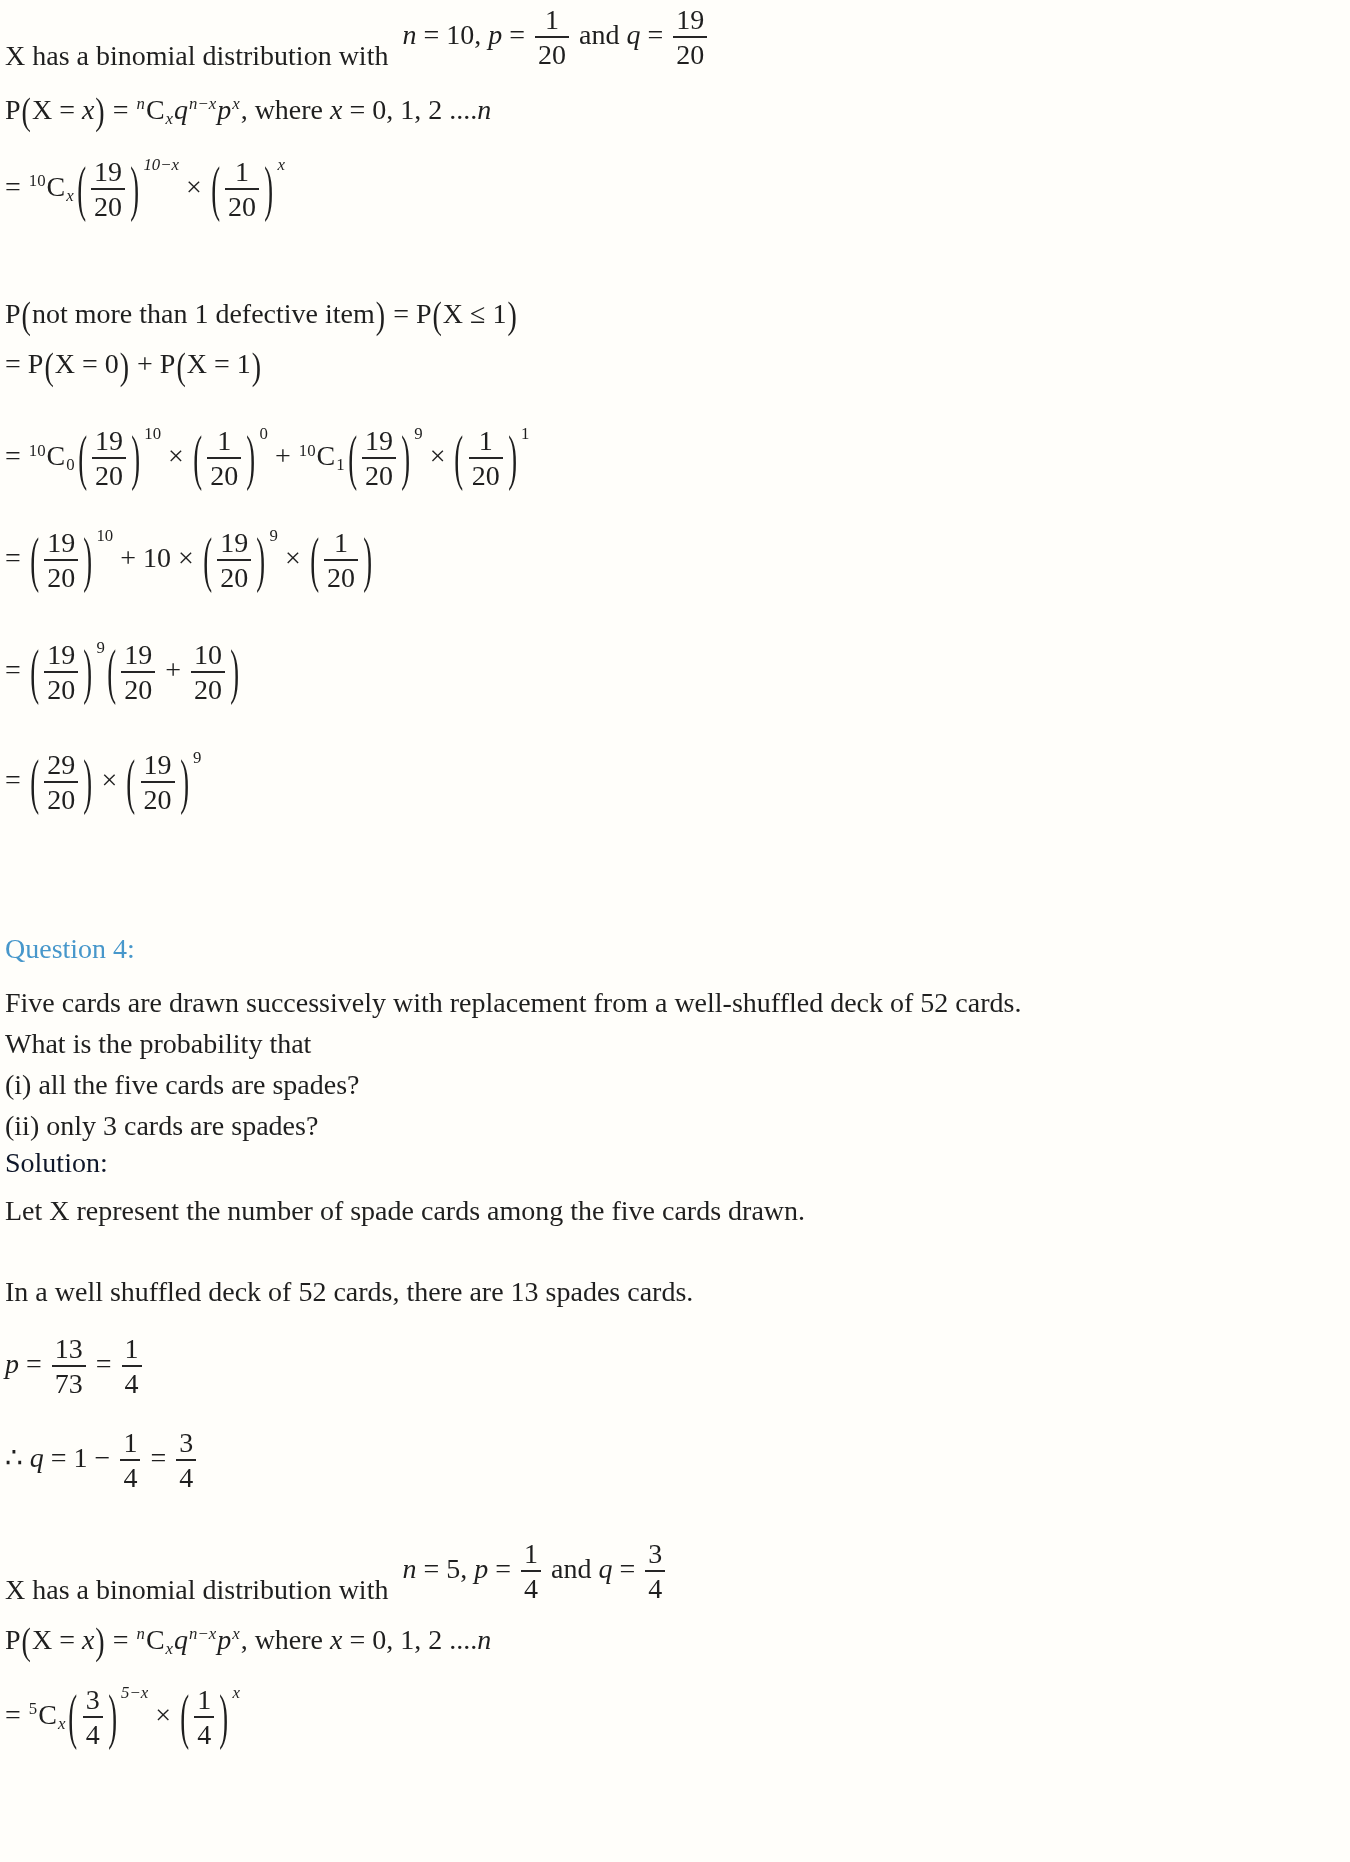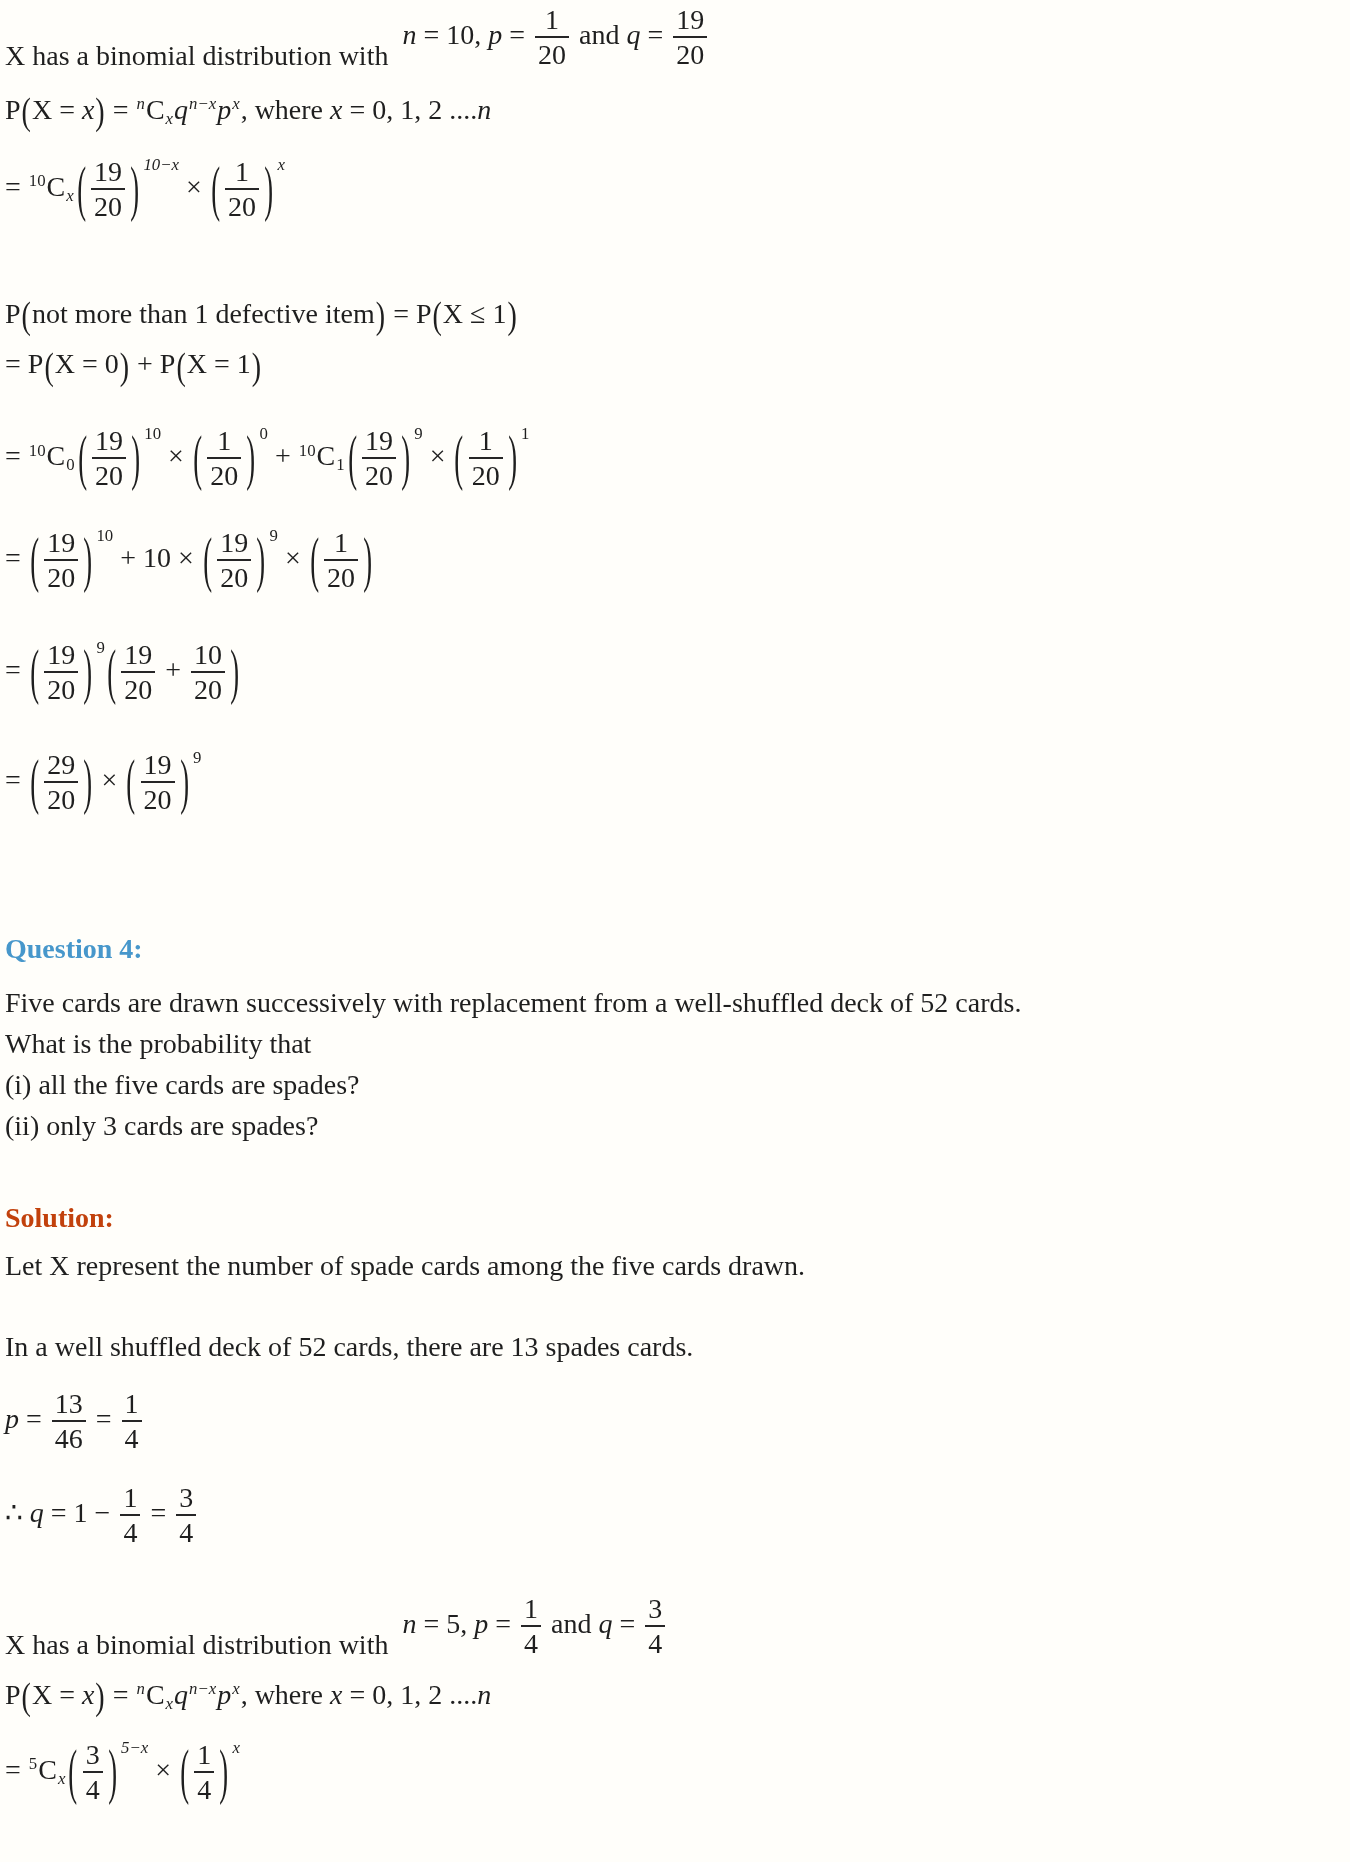--- a/index.html
+++ b/index.html
@@ -30,21 +30,21 @@
   .frac { display:inline-block; vertical-align:middle; text-align:center; line-height:1.12; padding:0 3px; }
   .frac .num { display:block; padding:0 3px 1px; }
   .frac .den { display:block; border-top:2px solid #262626; padding:1px 3px 0; }
   .paren { display:inline-block; vertical-align:middle; }
   .p2 { transform:scaleY(2.2) scaleX(0.95); margin:0 2px; }
   .p1 { transform:scaleY(1.35); margin:0 1px; }
   .msup { font-size:0.6em; position:relative; top:-0.55em; margin:0 1px; }
   .msub { font-size:0.6em; position:relative; top:0.3em; margin:0 1px; }
   .bsup { font-size:0.6em; position:relative; top:-1.55em; margin-left:2px;text-align:right; }
 
-  .hdg { font-weight:bold; line-height:34px; }
+  .hdg { font-weight:normal; line-height:34px; }
 </style>
 </head>
 <body>
 
 <div class="page" style="background: rgb(255, 254, 250); color: rgb(31, 31, 31);">
 
   <div class="topline">
     <span class="txt-part">X has a binomial distribution with</span>
     <span class="mraise"><span class="it">n</span> = 10, <span class="it">p</span> = <span class="frac"><span class="num">1</span><span class="den">20</span></span> and <span class="it">q</span> = <span class="frac"><span class="num">19</span><span class="den">20</span></span></span>
   </div>
@@ -65,27 +65,27 @@
 
   <div class="big" style="margin-top:34px">= <span class="paren p2">(</span><span class="frac"><span class="num">29</span><span class="den">20</span></span><span class="paren p2">)</span> × <span class="paren p2">(</span><span class="frac"><span class="num">19</span><span class="den">20</span></span><span class="paren p2">)</span><span class="bsup">9</span></div>
 
   <div class="hdg" style="margin-top: 112px; color: rgb(71, 151, 203);">Question 4:</div>
 
   <div class="tline" style="margin-top:16px">Five cards are drawn successively with replacement from a well-shuffled deck of 52 cards.</div>
   <div class="tline">What is the probability that</div>
   <div class="tline">(i) all the five cards are spades?</div>
   <div class="tline">(ii) only 3 cards are spades?</div>
 
-  <div class="hdg" style="margin-top: 55px; color: #c2410c;">Solution:</div>
+  <div class="hdg" style="color: #0f172a;">Solution:</div>
 
   <div class="tline" style="margin-top:10px">Let X represent the number of spade cards among the five cards drawn.</div>
 
   <div class="tline" style="margin-top:40px">In a well shuffled deck of 52 cards, there are 13 spades cards.</div>
 
-  <div class="big" style="margin-top:16px"><span class="it">p</span> = <span class="frac"><span class="num">13</span><span class="den">46</span></span> = <span class="frac"><span class="num">1</span><span class="den">4</span></span></div>
+  <div class="big" style="margin-top:16px"><span class="it">p</span> = <span class="frac"><span class="num">13</span><span class="den">73</span></span> = <span class="frac"><span class="num">1</span><span class="den">4</span></span></div>
 
   <div class="big" style="margin-top:22px">∴  <span class="it">q</span> = 1 − <span class="frac"><span class="num">1</span><span class="den">4</span></span> = <span class="frac"><span class="num">3</span><span class="den">4</span></span></div>
 
   <div class="topline" style="margin-top:44px">
     <span class="txt-part">X has a binomial distribution with</span>
     <span class="mraise"><span class="it">n</span> = 5, <span class="it">p</span> = <span class="frac"><span class="num">1</span><span class="den">4</span></span> and <span class="it">q</span> = <span class="frac"><span class="num">3</span><span class="den">4</span></span></span>
   </div>
 
   <div class="m40" style="margin-top:12px">P<span class="paren p1">(</span>X = <span class="it">x</span><span class="paren p1">)</span> = <span class="msup it">n</span>C<span class="msub it">x</span><span class="it">q</span><span class="msup it">n−x</span><span class="it">p</span><span class="msup it">x</span>, where <span class="it">x</span> = 0, 1, 2 ....<span class="it">n</span></div>
 

